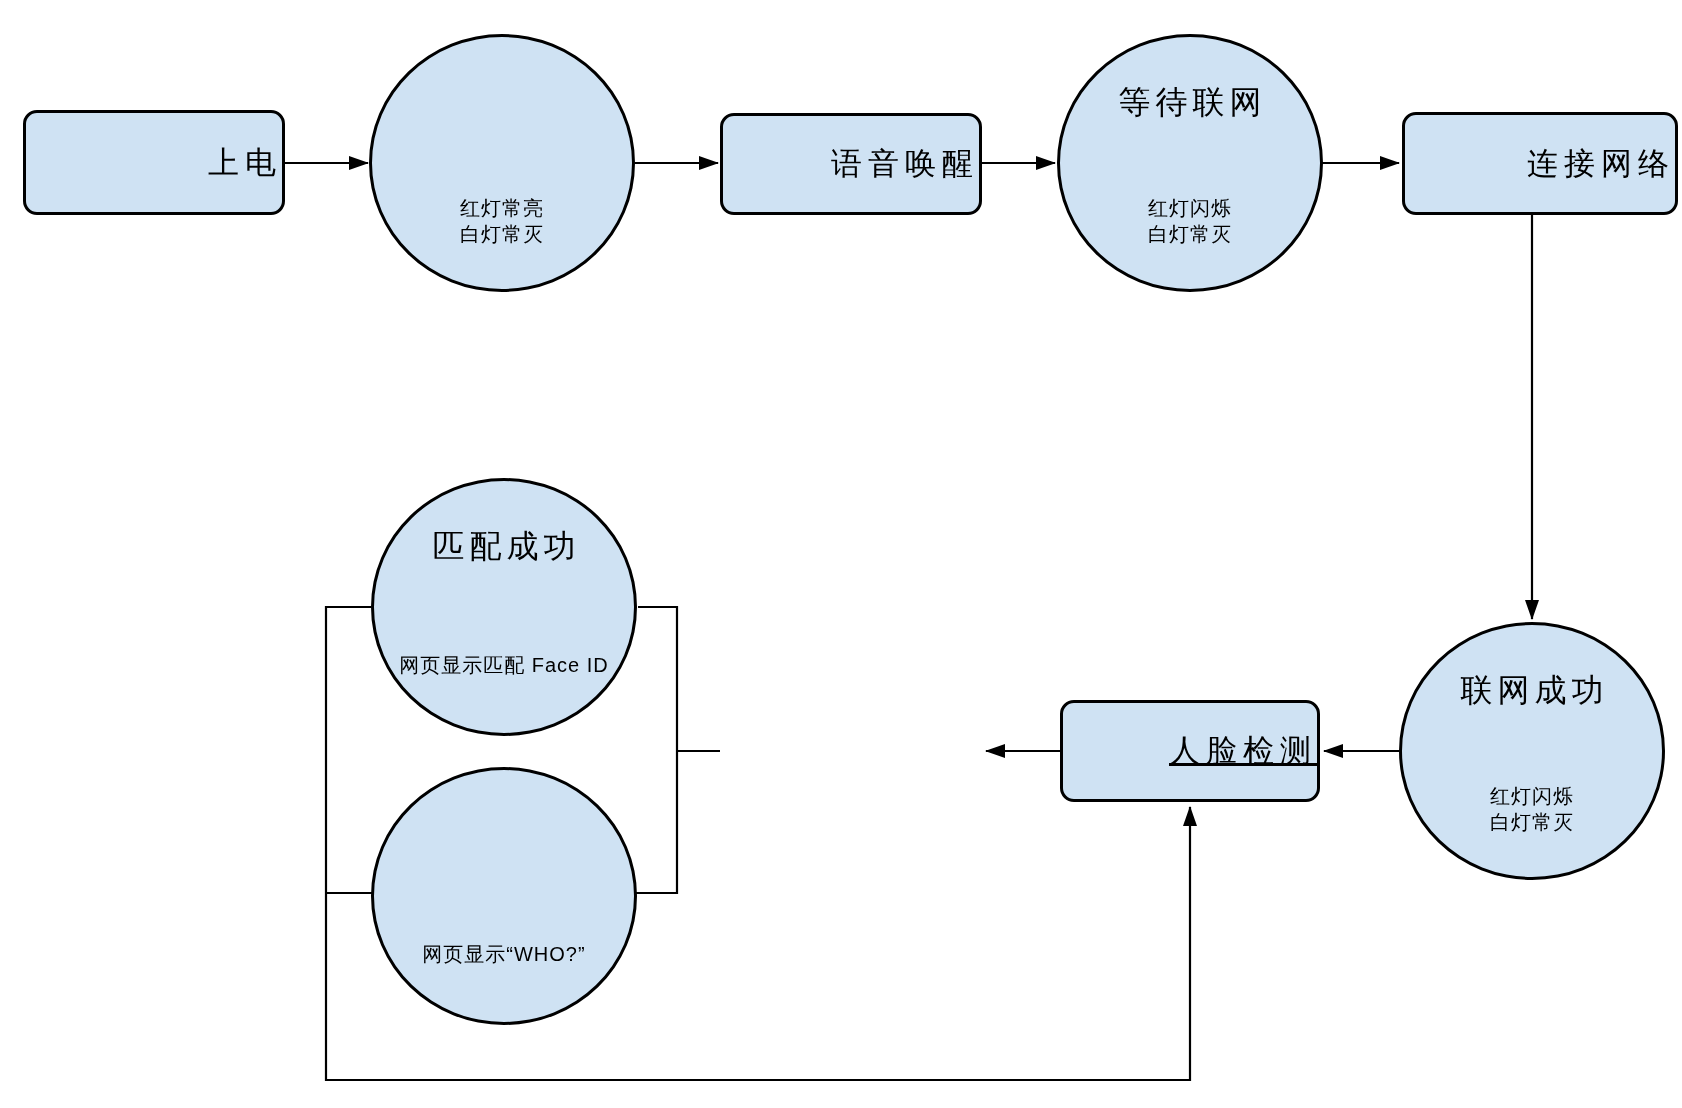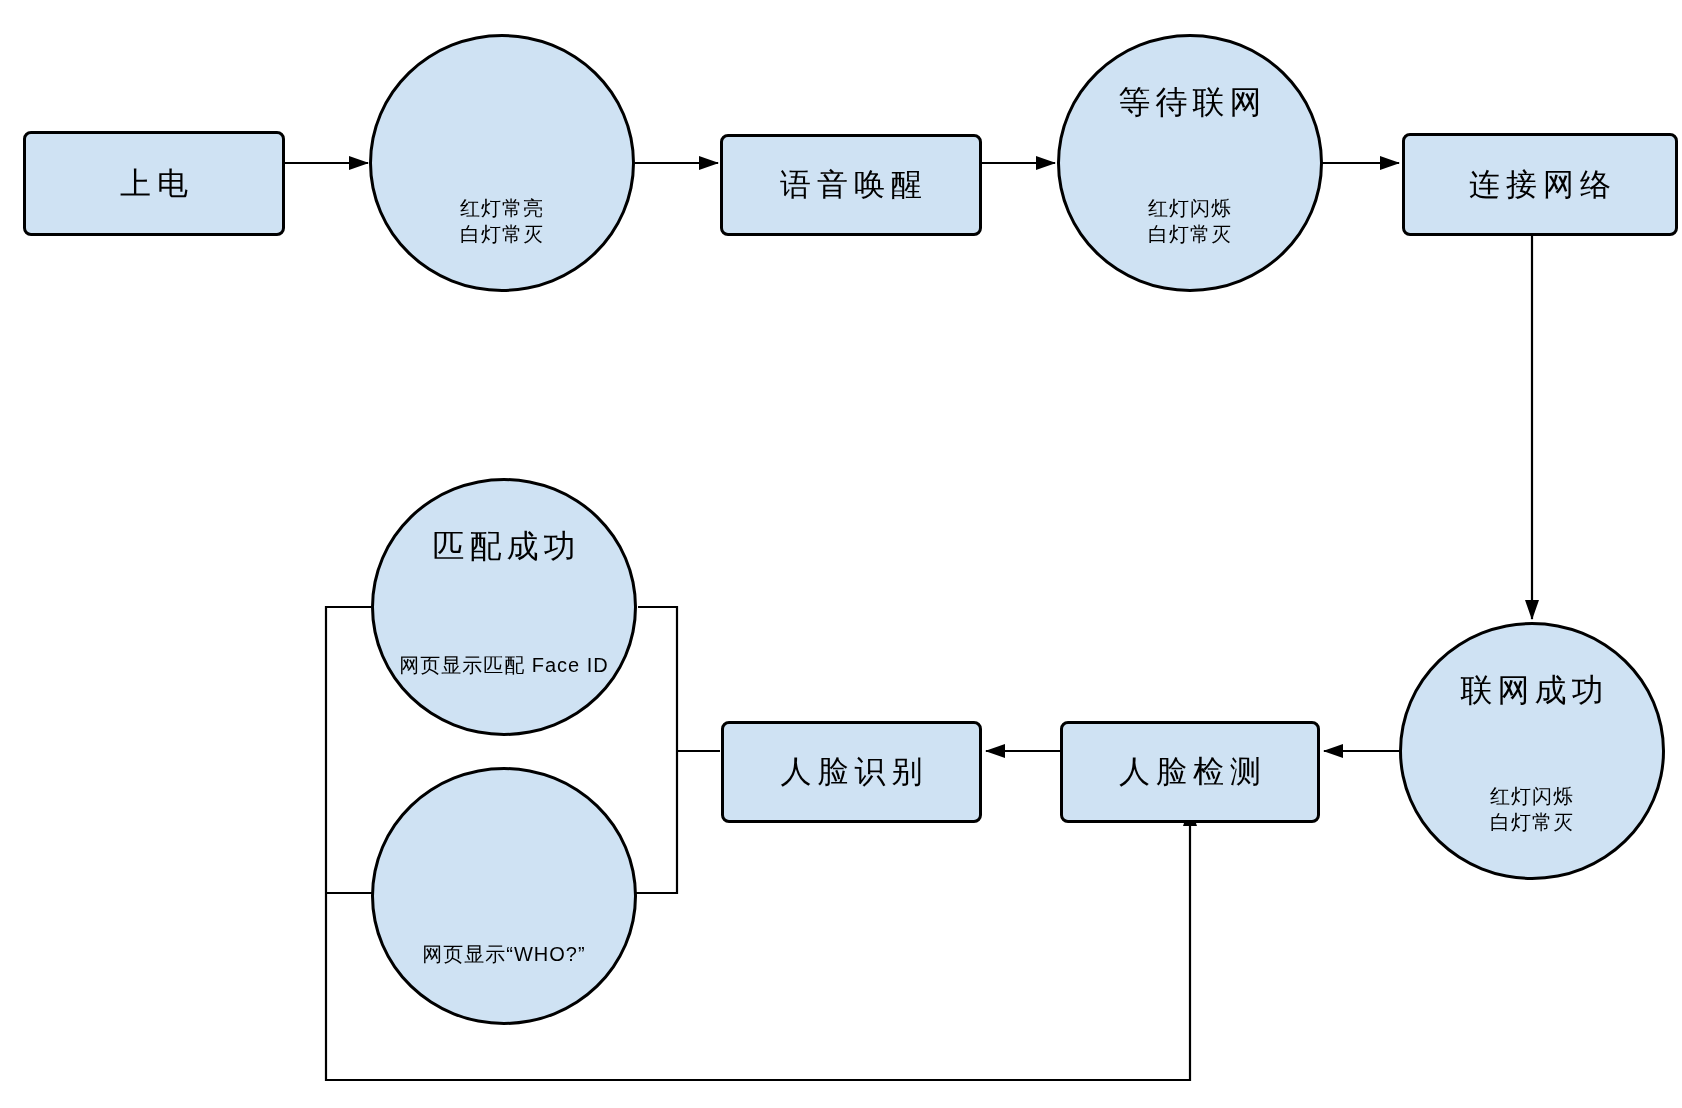--- a/index.html
+++ b/index.html
@@ -30,25 +30,24 @@
     fill:var(--connector);
     stroke:none;
   }
   .node{
     position:absolute;
     background:var(--node-fill);
     border:3px solid var(--node-border);
     box-sizing:border-box;
   }
   .node.rect{
-    border-radius:8px;
+    border-radius:14px;
     display:flex;
     align-items:center;
-    justify-content:center;
-    margin-top:21px;
+    justify-content:flex-end;
   }
   .node.circle{
     border-radius:50%;
   }
   .rect-label{
     font-size:31px;
     letter-spacing:6px;
     text-indent:6px;
     white-space:nowrap;
   }
@@ -128,27 +127,24 @@
   </div>
 
   <div class="node circle" style="left:1399px;top:622px;width:266px;height:258px;">
     <div class="circle-title">联网成功</div>
     <div class="circle-sub">
       <span class="sub-line">红灯闪烁</span>
       <span class="sub-line">白灯常灭</span>
     </div>
   </div>
 
-  <div class="node rect" style="left:1060px;top:700px;width:260px;height:102px;">
+  <div class="node rect" style="left:1060px;top:700px;width:260px;height:102px;text-decoration:underline;">
     <span class="rect-label">人脸检测</span>
   </div>
 
-  <div class="node rect" style="left:721px;top:700px;width:261px;height:102px;">
-    <span class="rect-label">人脸识别</span>
-  </div>
 
   <div class="node circle" style="left:371px;top:478px;width:266px;height:258px;text-decoration:underline;">
     <div class="circle-title">匹配成功</div>
     <div class="circle-sub">
       <span class="sub-line">网页显示匹配 Face ID</span>
     </div>
   </div>
 
   <div class="node circle" style="left:371px;top:767px;width:266px;height:258px;">
     <div class="circle-sub">

